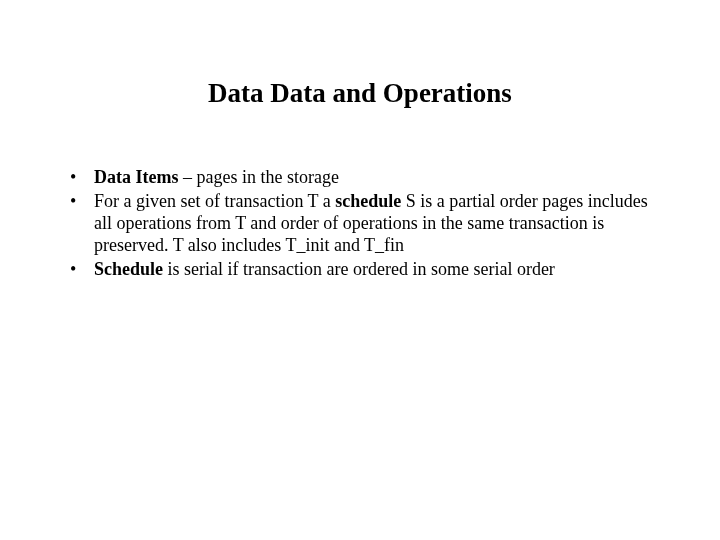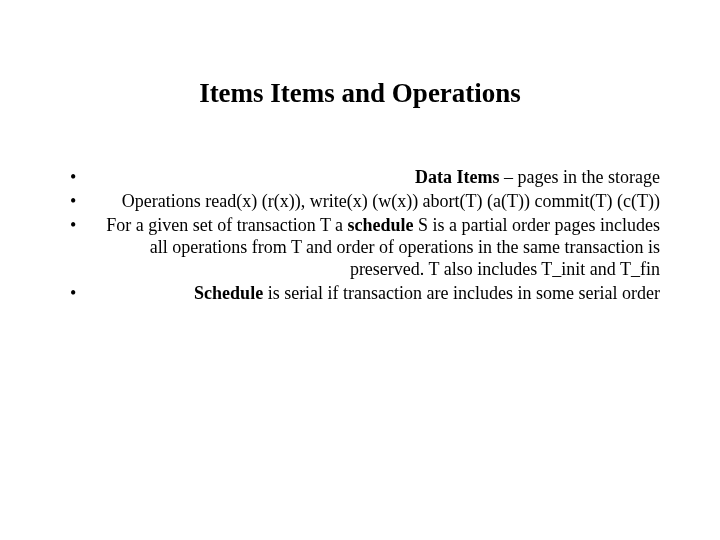--- a/index.html
+++ b/index.html
@@ -31,37 +31,35 @@
     list-style: none;
     margin: 0;
     padding: 0;
   }
   ul.bullets > li {
     position: relative;
     padding-left: 34px;
     font-size: 18px;
     line-height: 1.22;
     margin: 0 0 2px 0;
-    text-align: right;
   }
   ul.bullets > li::before {
     content: "•";
     position: absolute;
     left: 10px;
     top: 0;
     font-size: 18px;
   }
   .b { font-weight: bold; }
 </style>
 </head>
 <body>
 
 <div class="slide">
-  <div class="title">Items Items and Operations</div>
+  <div class="title">Data Data and Operations</div>
   <div class="body">
     <ul class="bullets">
         <li><span class="b">Data Items</span><span> – pages in the storage</span></li>
-        <li><span>Operations read(x) (r(x)), write(x) (w(x)) abort(T) (a(T)) commit(T) (c(T))</span></li>
         <li><span>For a given set of transaction T a </span><span class="b">schedule</span><span>  S  is a partial order pages includes all operations from T and order of operations in the same transaction is preserved. T also includes T_init and T_fin</span></li>
-        <li><span class="b">Schedule</span><span> is serial if transaction are includes in some serial order</span></li>
+        <li><span class="b">Schedule</span><span> is serial if transaction are ordered in some serial order</span></li>
       </ul>
   </div>
 </div>
 
 </body></html>

